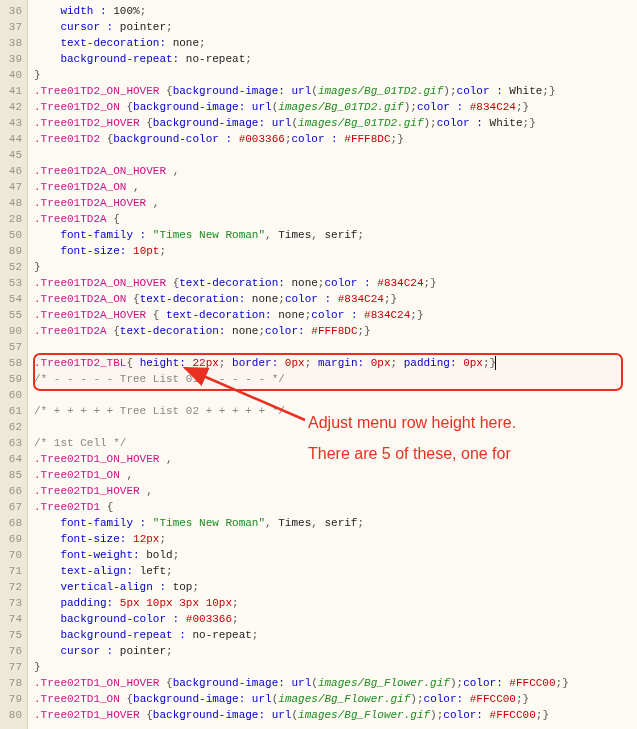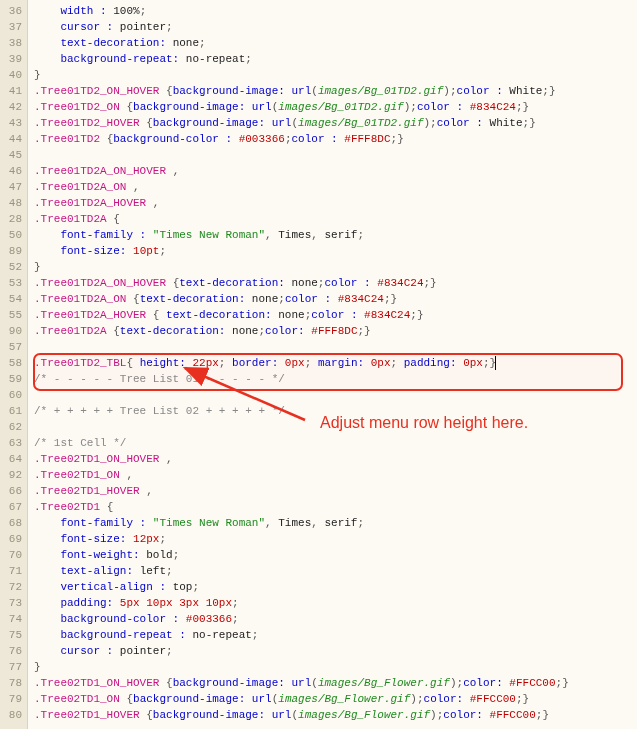--- a/index.html
+++ b/index.html
@@ -56,21 +56,21 @@
   background: rgba(232,48,32,0.02);
 }
 .anno-svg {
   position: absolute;
   left: 0; top: 0;
   width: 637px; height: 729px;
   pointer-events: none;
 }
 .anno-text {
   position: absolute;
-  left: 320px;
+  left: 308px;
   top: 412px;
   color: #E83020;
   font-family: Arial, sans-serif;
   font-size: 16px;
   line-height: 21px;
   pointer-events: none;
 }
 .cursor-bar {
   display: inline-block;
   width: 1px;
@@ -107,21 +107,21 @@
       <div>55</div>
       <div>90</div>
       <div>57</div>
       <div>58</div>
       <div>59</div>
       <div>60</div>
       <div>61</div>
       <div>62</div>
       <div>63</div>
       <div>64</div>
-      <div>92</div>
+      <div>85</div>
       <div>66</div>
       <div>67</div>
       <div>68</div>
       <div>69</div>
       <div>70</div>
       <div>71</div>
       <div>72</div>
       <div>73</div>
       <div>74</div>
       <div>75</div>
@@ -141,13 +141,14 @@
     <marker id="arrh" markerWidth="10" markerHeight="8" refX="9" refY="4" orient="auto">
       <polygon points="0 0, 10 4, 0 8" fill="#E83020"></polygon>
     </marker>
   </defs>
   <line x1="305" y1="420" x2="185" y2="368" stroke="#E83020" stroke-width="2.5" marker-end="url(#arrh)"></line>
 </svg>
 
 <div class="anno-text">
   <div>Adjust menu row height here.</div>
   <div style="height:10px"></div>
+  <div>There are 5 of these, one for</div>
 </div>
 
 </body></html>

